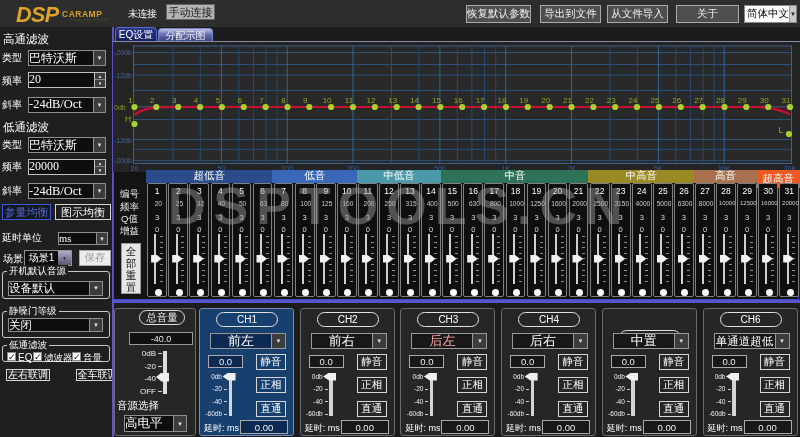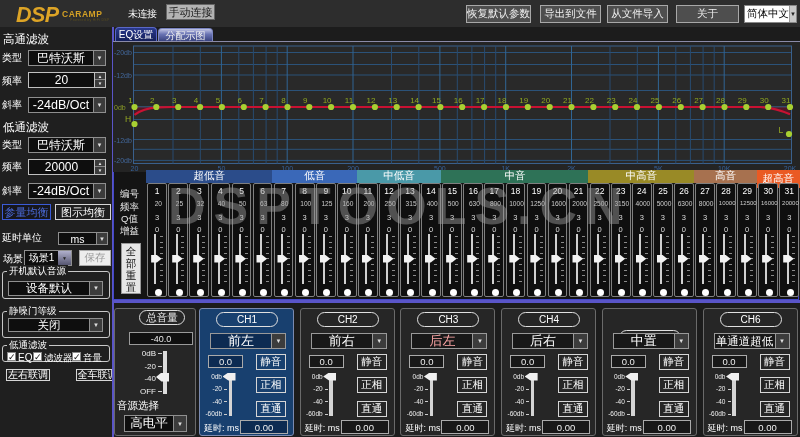--- a/index.html
+++ b/index.html
@@ -3,21 +3,21 @@
 <style>
 *{margin:0;padding:0;box-sizing:border-box;font-family:"Liberation Sans",sans-serif;}
 body{width:800px;height:437px;background:#1c1c1c;overflow:hidden;position:relative;}
 .abs{position:absolute;}
 .btn{position:absolute;background:#4e4e4e;border:1px solid #a8a8a8;color:#efefef;
  display:flex;align-items:center;justify-content:center;font-size:10.5px;white-space:nowrap;}
 .obtn{position:absolute;background:transparent;border:1px solid #d6d6d6;color:#fff;
  display:flex;align-items:center;justify-content:center;white-space:nowrap;}
 .combo{position:absolute;background:#0e0e0e;border:1px solid #8f8f8f;color:#fff;
  display:flex;align-items:center;}
-.combo .txt{flex:1;text-align:center;white-space:nowrap;}
+.combo .txt{flex:1;text-align:left;white-space:nowrap;font-family:Liberation Serif, serif;}
 .combo .arr{width:15px;align-self:stretch;background:#3c3c3c;border-left:1px solid #8f8f8f;
  display:flex;align-items:center;justify-content:center;font-size:6px;color:#ddd;}
 .lbl{position:absolute;color:#fff;white-space:nowrap;}
 .vbox{position:absolute;background:#101010;border:1px solid #9a9a9a;color:#e8e8e8;
  display:flex;align-items:center;justify-content:center;}
 </style></head><body>
 
 <div class="abs" style="left:0;top:0;width:800px;height:27px;background:#2d2d2d;"></div>
 <div class="abs" style="left:16px;top:3px;width:44px;height:22px;color:#dda426;font-size:21.5px;font-weight:bold;font-style:italic;letter-spacing:-0.5px;">DSP</div>
 <div class="abs" style="left:62px;top:9px;color:#d3a024;font-size:8.5px;font-weight:bold;letter-spacing:0.5px;">CARAMP</div>

